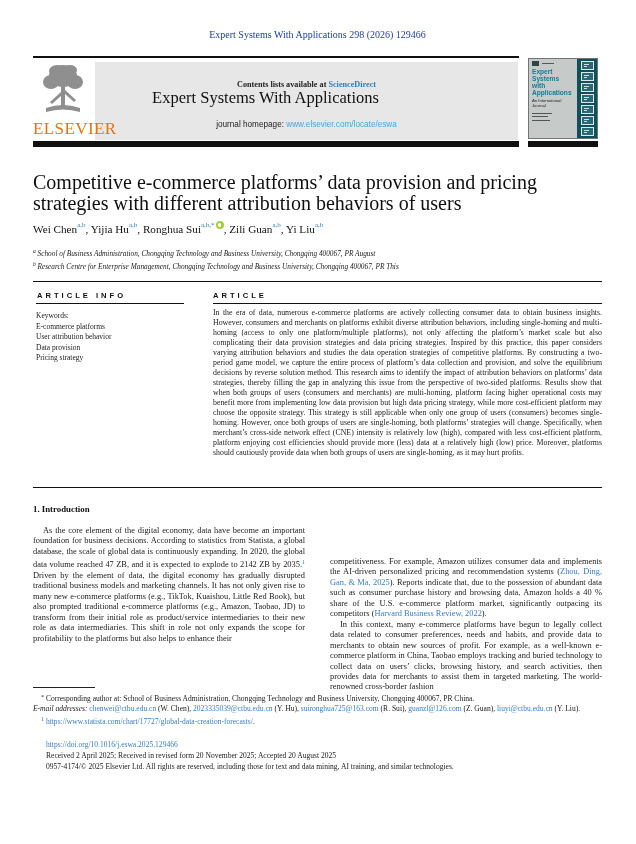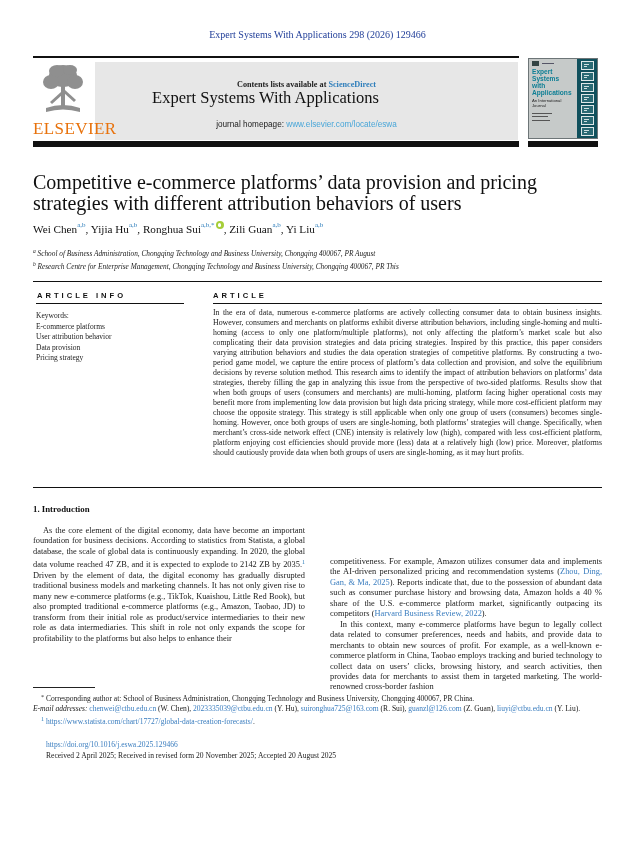--- a/index.html
+++ b/index.html
@@ -217,15 +217,16 @@
   <div class="abs rule-fn"></div>
   <div class="abs footnotes">
     <p class="fn-indent"><sup class="fn-star">*</sup><span> Corresponding author at: School of Business Administration, Chongqing Technology and Business University, Chongqing 400067, PR China.</span></p>
     <p><span class="email-label fn-indent">E-mail addresses: </span><a class="link-blue">chenwei@ctbu.edu.cn</a><span> (W. Chen), </span><a class="link-blue">2023335039@ctbu.edu.cn</a><span> (Y. Hu), </span><a class="link-blue">suironghua725@163.com</a><span> (R. Sui), </span><a class="link-blue">guanzl@126.com</a><span> (Z. Guan), </span><a class="link-blue">liuyi@ctbu.edu.cn</a><span> (Y. Liu).</span></p>
     <p class="fn-indent"><sup class="fn-sup">1</sup> <a class="link-blue">https://www.statista.com/chart/17727/global-data-creation-forecasts/</a><span>.</span></p>
   </div>
 
   <div class="abs bottom">
     <a class="doi">https://doi.org/10.1016/j.eswa.2025.129466</a>
     <span>Received 2 April 2025; Received in revised form 20 November 2025; Accepted 20 August 2025</span><br>
+    <span>0957-4174/© 2025 Elsevier Ltd. All rights are reserved, including those for text and data mining, AI training, and similar technologies.</span>
   </div>
 
 </div>
 
 </body></html>

